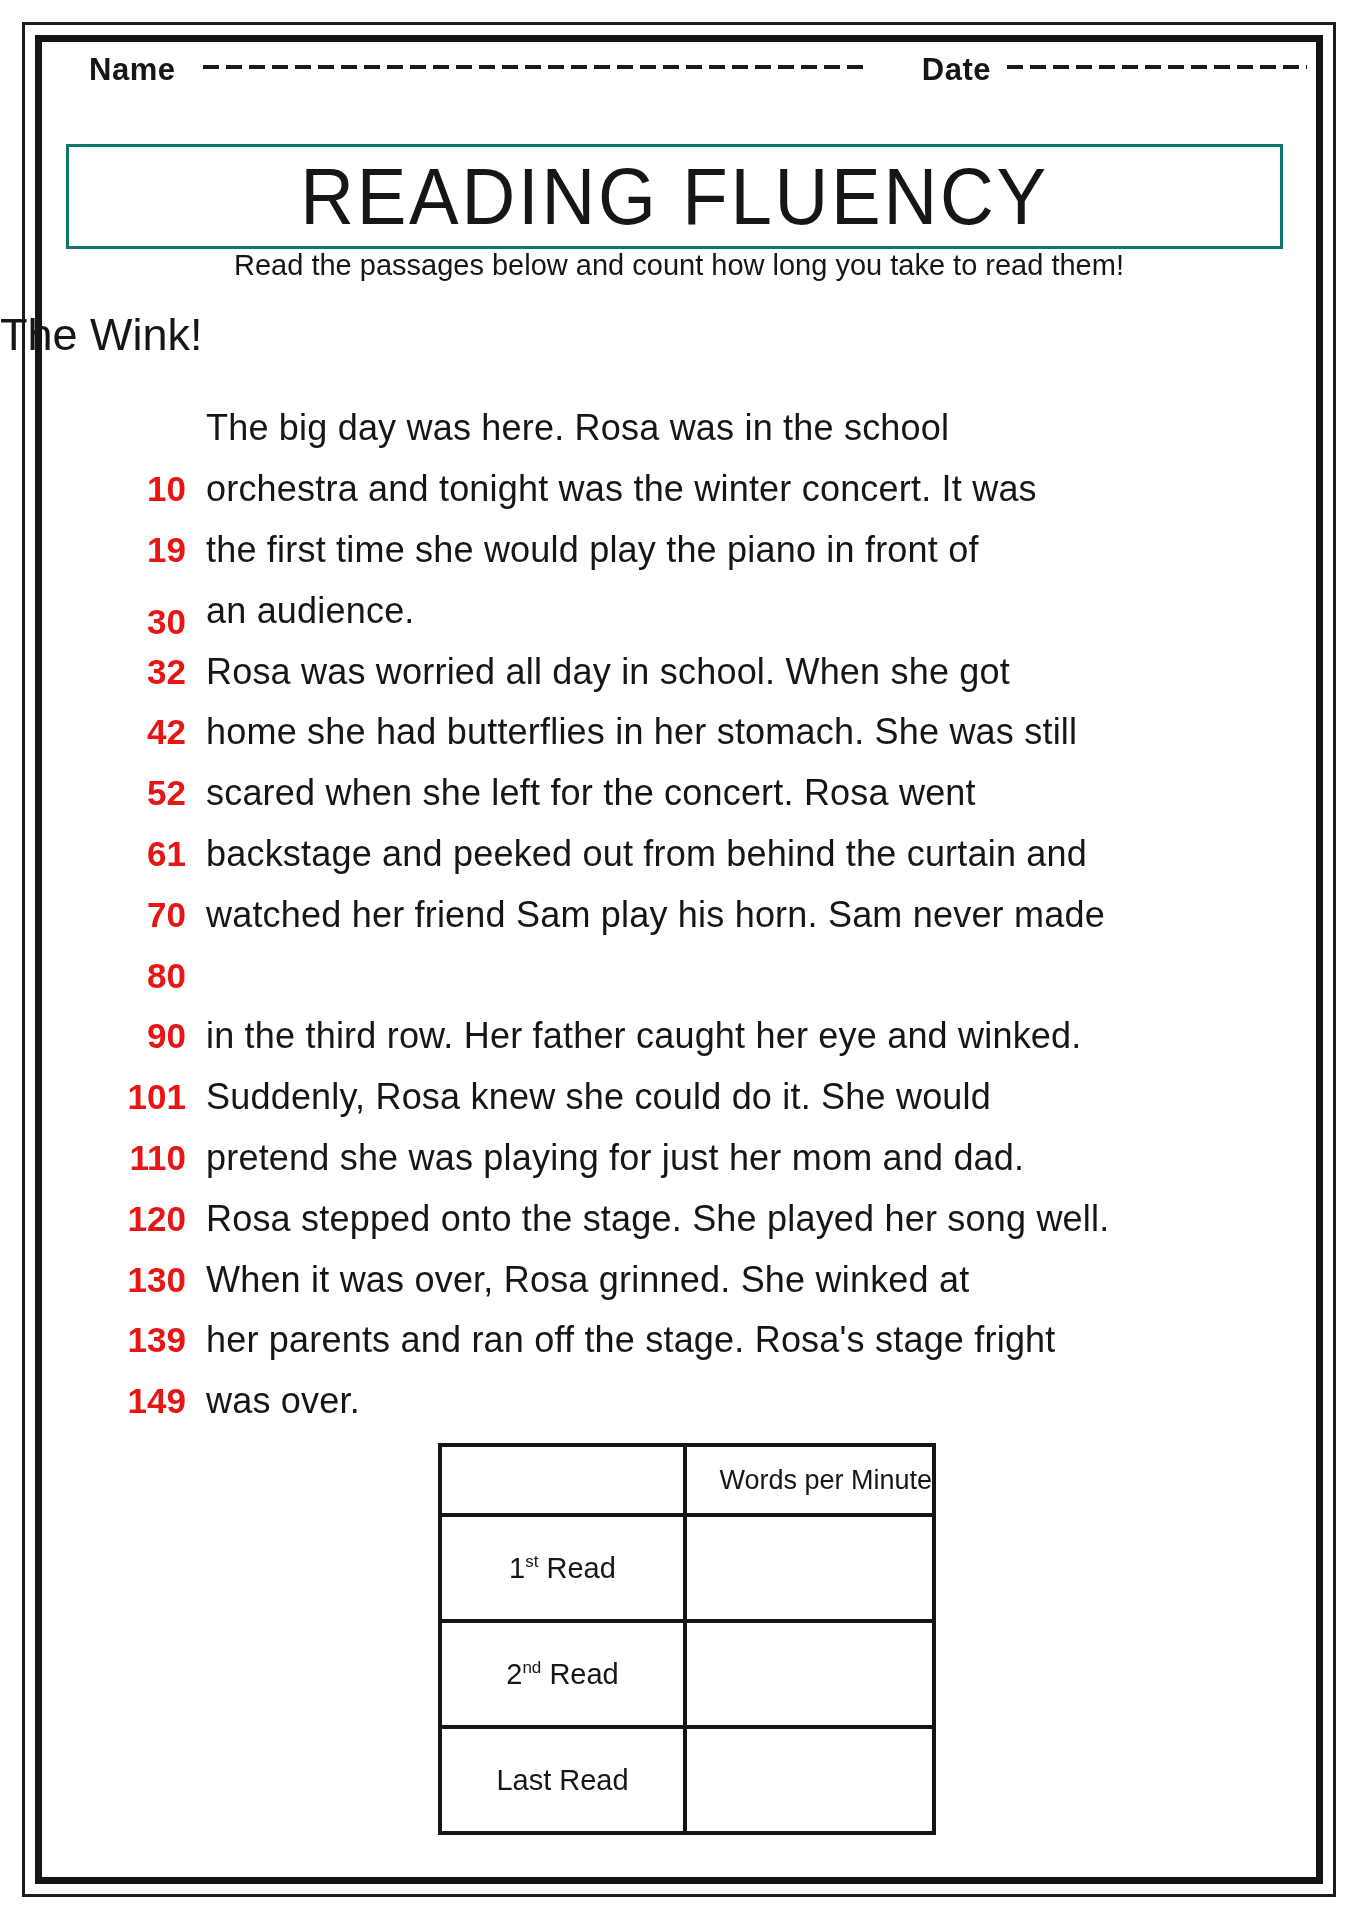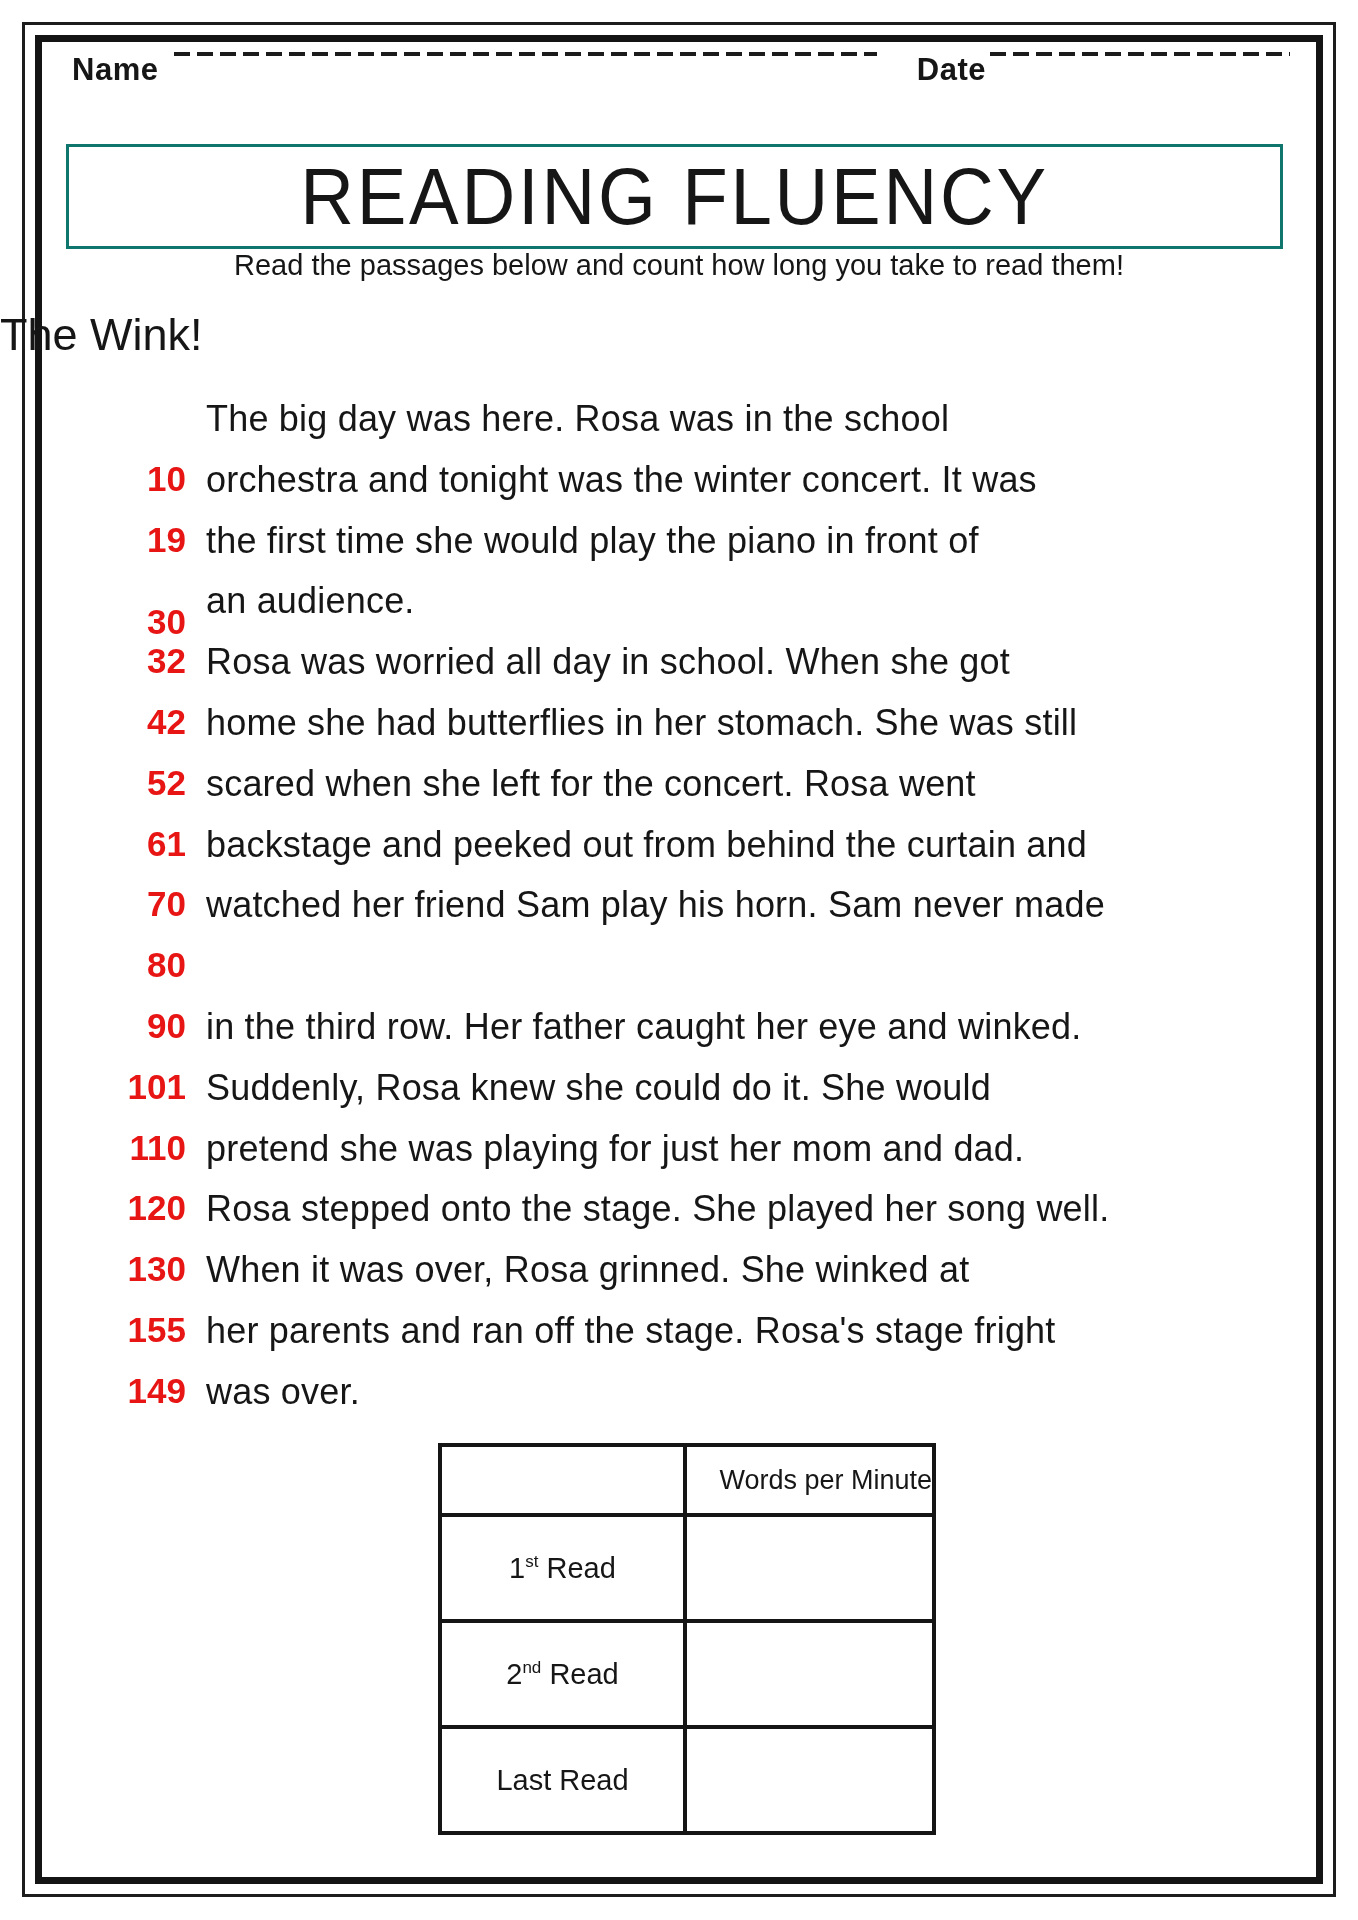--- a/index.html
+++ b/index.html
@@ -24,27 +24,28 @@
   }
   .inner-frame {
     position: absolute;
     left: 35px; top: 35px;
     width: 1274px; height: 1835px;
     border: 7px solid #141414;
   }
   
   .name-row {
     position: absolute;
-    left: 72px; top: 52px;
+    left: 89px; top: 52px;
     width: 1218px;
     display: flex;
-    align-items: flex-start;
+    align-items: center;
     font-size: 31px;
     font-weight: 600;
     letter-spacing: 0.5px;
+    gap: 12px;
   }
   .blank-line {
     height: 4px;
     margin-bottom: 7px;
     background: repeating-linear-gradient(90deg, #1b1b1b 0 16px, transparent 16px 23px);
   }
   .name-blank { flex: 1 1 auto; margin-left: 16px; margin-right: 40px; }
   .date-blank { width: 300px; margin-left: 4px; }
   
   .title-box {
@@ -82,20 +83,21 @@
     margin: 0;
   }
   
   .passage {
     position: absolute;
     left: 0; top: 398px;
     width: 1320px;
   }
   .pline {
     display: flex;
+    align-items: center;
     height: 60.8px;
     font-size: 36px;
   }
   .pnum {
     width: 186px;
     flex: 0 0 186px;
     text-align: right;
     font-size: 35px;
     font-weight: 600;
   }
@@ -200,21 +202,21 @@
     </div>
     <div class="pline">
       <span class="pnum" style="color: rgb(232, 21, 21);">120</span>
       <span class="ptext">Rosa stepped onto the stage. She played her song well.</span>
     </div>
     <div class="pline">
       <span class="pnum" style="color: rgb(232, 21, 21);">130</span>
       <span class="ptext">When it was over, Rosa grinned. She winked at</span>
     </div>
     <div class="pline">
-      <span class="pnum" style="color: rgb(232, 21, 21);">155</span>
+      <span class="pnum" style="color: rgb(232, 21, 21);">139</span>
       <span class="ptext">her parents and ran off the stage. Rosa's stage fright</span>
     </div>
     <div class="pline">
       <span class="pnum" style="color: rgb(232, 21, 21);">149</span>
       <span class="ptext">was over.</span>
     </div>
   </div>
 
   <table class="wpm-table">
     <colgroup>

